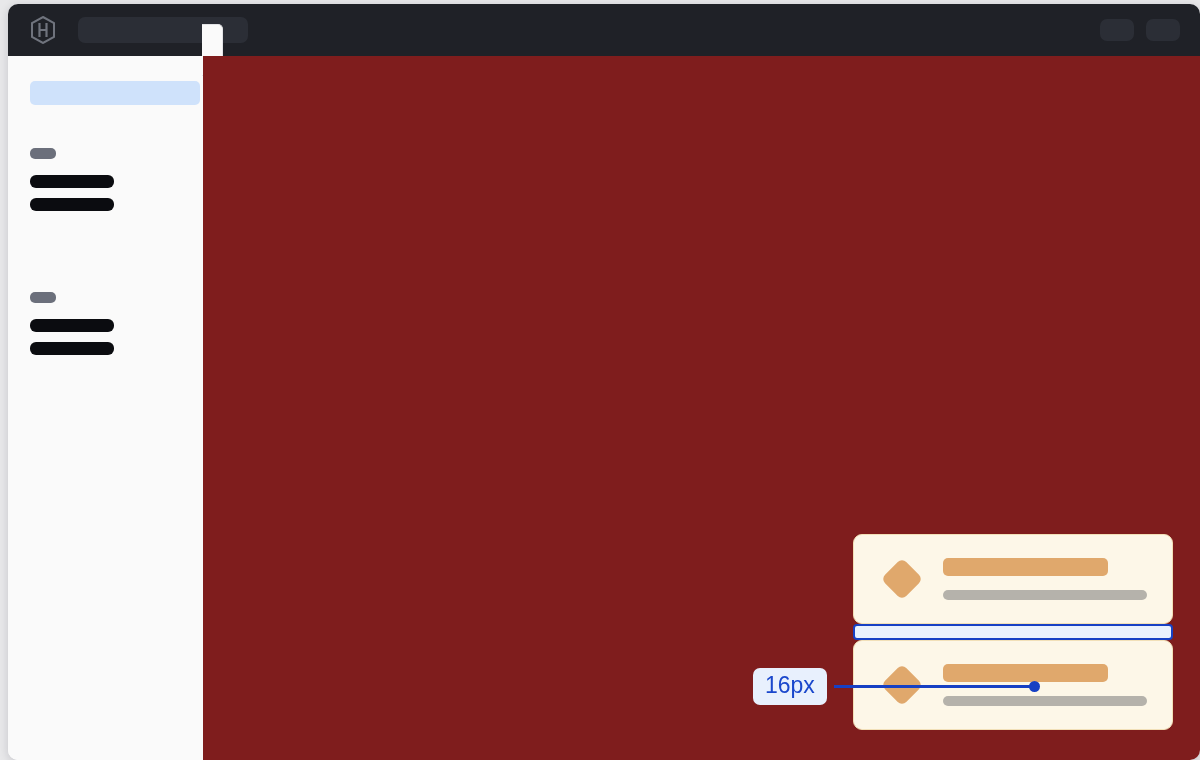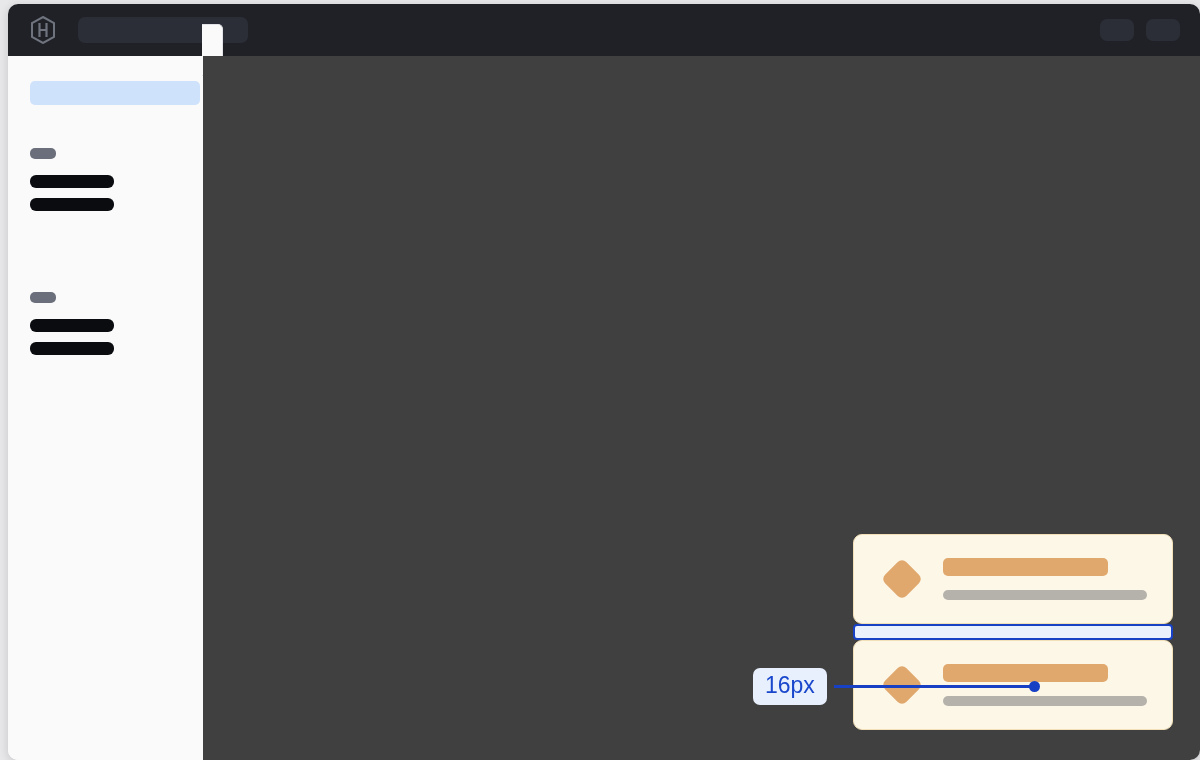--- a/index.html
+++ b/index.html
@@ -113,21 +113,21 @@
   }
   .side-bar.second { margin-top: 10px; }
 
   
   .main {
     position: absolute;
     left: 195px;
     top: 52px;
     width: 997px;
     height: 704px;
-    background: #404040;
+    background: #7f1d1d;
     text-align: right;
   }
 
   
   .card-stack {
     position: absolute;
     left: 650px;
     top: 478px;
     width: 320px;
   }

